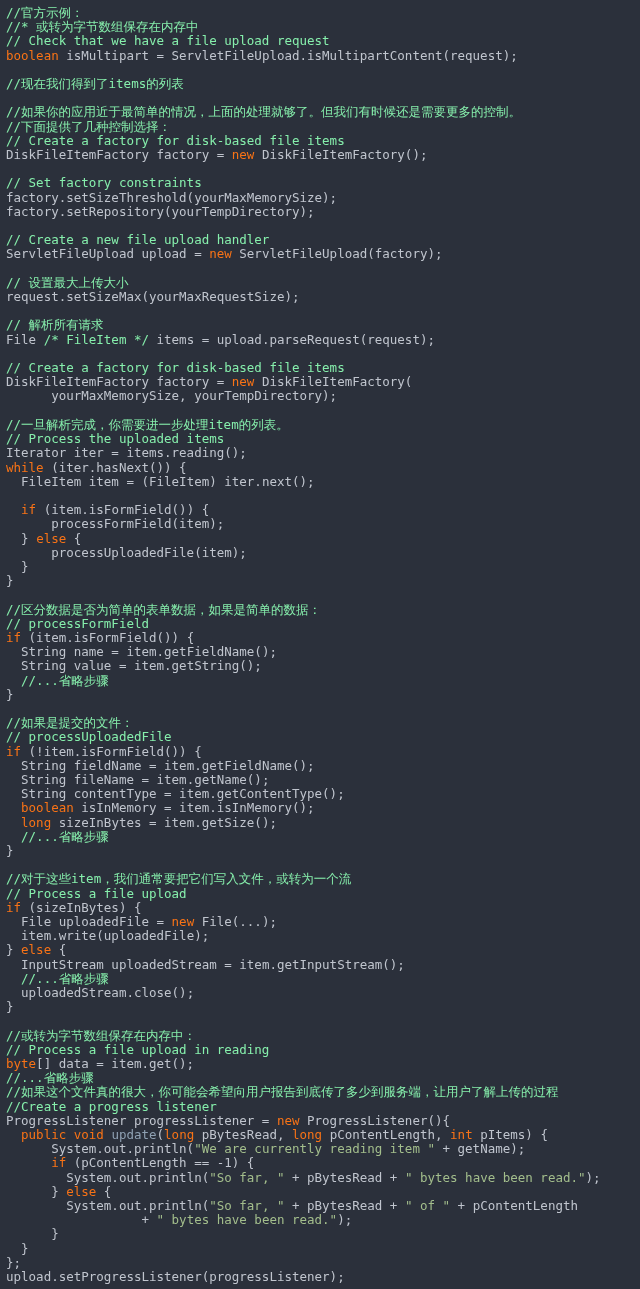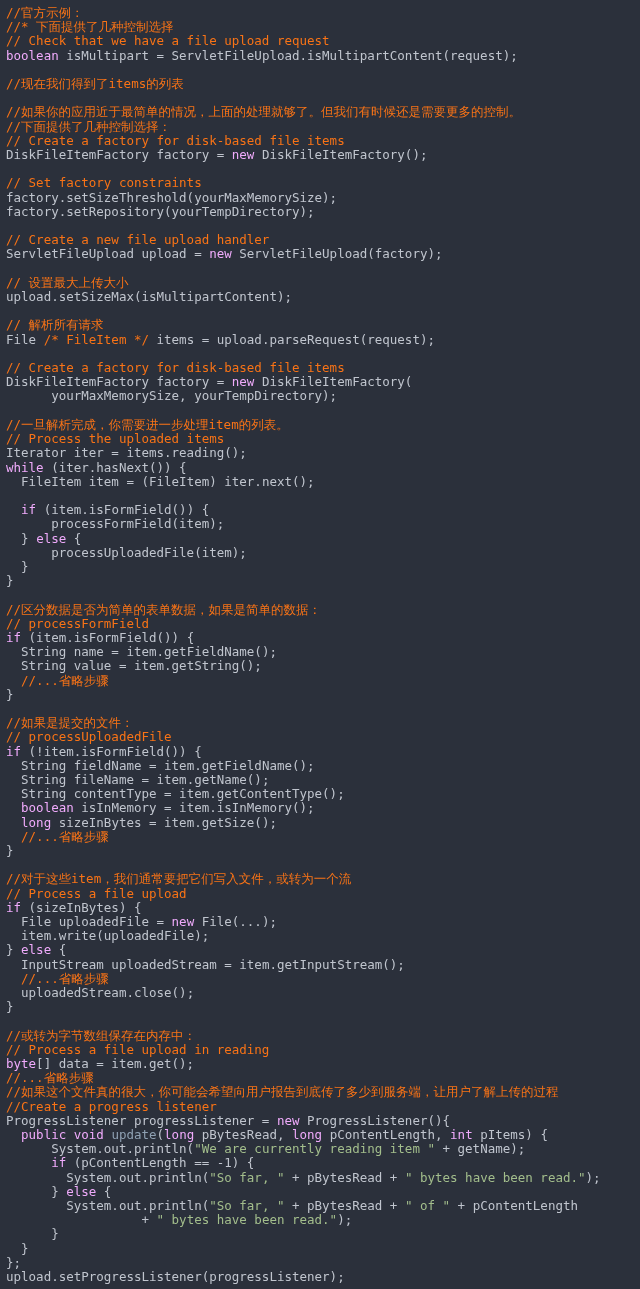--- a/index.html
+++ b/index.html
@@ -11,50 +11,50 @@
     line-height: 14.2px;
     color: #c0c5ce;
     width: 640px;
     box-sizing: border-box;
   }
   pre {
     margin: 0;
     white-space: pre-wrap;
     word-break: break-word;
   }
-  .c { color: #f97316; }       
-  .k { color: #f0abfc; }       
+  .c { color: #86efac; }       
+  .k { color: #f97316; }       
   .s { color: #a3be8c; }       
   .t { color: #c0c5ce; }       
   .fn { color: #8fa1b3; text-align: right; }      
 </style>
 </head>
 <body>
 
 <pre id="code-block"><span><span class="c">//官方示例：</span></span>
-<span><span class="c">//* 下面提供了几种控制选择</span></span>
+<span><span class="c">//* 或转为字节数组保存在内存中</span></span>
 <span><span class="c">// Check that we have a file upload request</span></span>
 <span><span class="k">boolean</span><span class="t"> isMultipart = ServletFileUpload.isMultipartContent(request);</span></span>
 <span><span class="t"></span></span>
 <span><span class="c">//现在我们得到了items的列表</span></span>
 <span><span class="t"></span></span>
 <span><span class="c">//如果你的应用近于最简单的情况，上面的处理就够了。但我们有时候还是需要更多的控制。</span></span>
 <span><span class="c">//下面提供了几种控制选择：</span></span>
 <span><span class="c">// Create a factory for disk-based file items</span></span>
 <span><span class="t">DiskFileItemFactory factory = </span><span class="k">new</span><span class="t"> DiskFileItemFactory();</span></span>
 <span><span class="t"></span></span>
 <span><span class="c">// Set factory constraints</span></span>
 <span><span class="t">factory.setSizeThreshold(yourMaxMemorySize);</span></span>
 <span><span class="t">factory.setRepository(yourTempDirectory);</span></span>
 <span><span class="t"></span></span>
 <span><span class="c">// Create a new file upload handler</span></span>
 <span><span class="t">ServletFileUpload upload = </span><span class="k">new</span><span class="t"> ServletFileUpload(factory);</span></span>
 <span><span class="t"></span></span>
 <span><span class="c">// 设置最大上传大小</span></span>
-<span><span class="t">upload.setSizeMax(isMultipartContent);</span></span>
+<span><span class="t">request.setSizeMax(yourMaxRequestSize);</span></span>
 <span><span class="t"></span></span>
 <span><span class="c">// 解析所有请求</span></span>
 <span><span class="t">File </span><span class="c">/* FileItem */</span><span class="t"> items = upload.parseRequest(request);</span></span>
 <span><span class="t"></span></span>
 <span><span class="c">// Create a factory for disk-based file items</span></span>
 <span><span class="t">DiskFileItemFactory factory = </span><span class="k">new</span><span class="t"> DiskFileItemFactory(</span></span>
 <span><span class="t">      yourMaxMemorySize, yourTempDirectory);</span></span>
 <span><span class="t"></span></span>
 <span><span class="c">//一旦解析完成，你需要进一步处理item的列表。</span></span>
 <span><span class="c">// Process the uploaded items</span></span>

